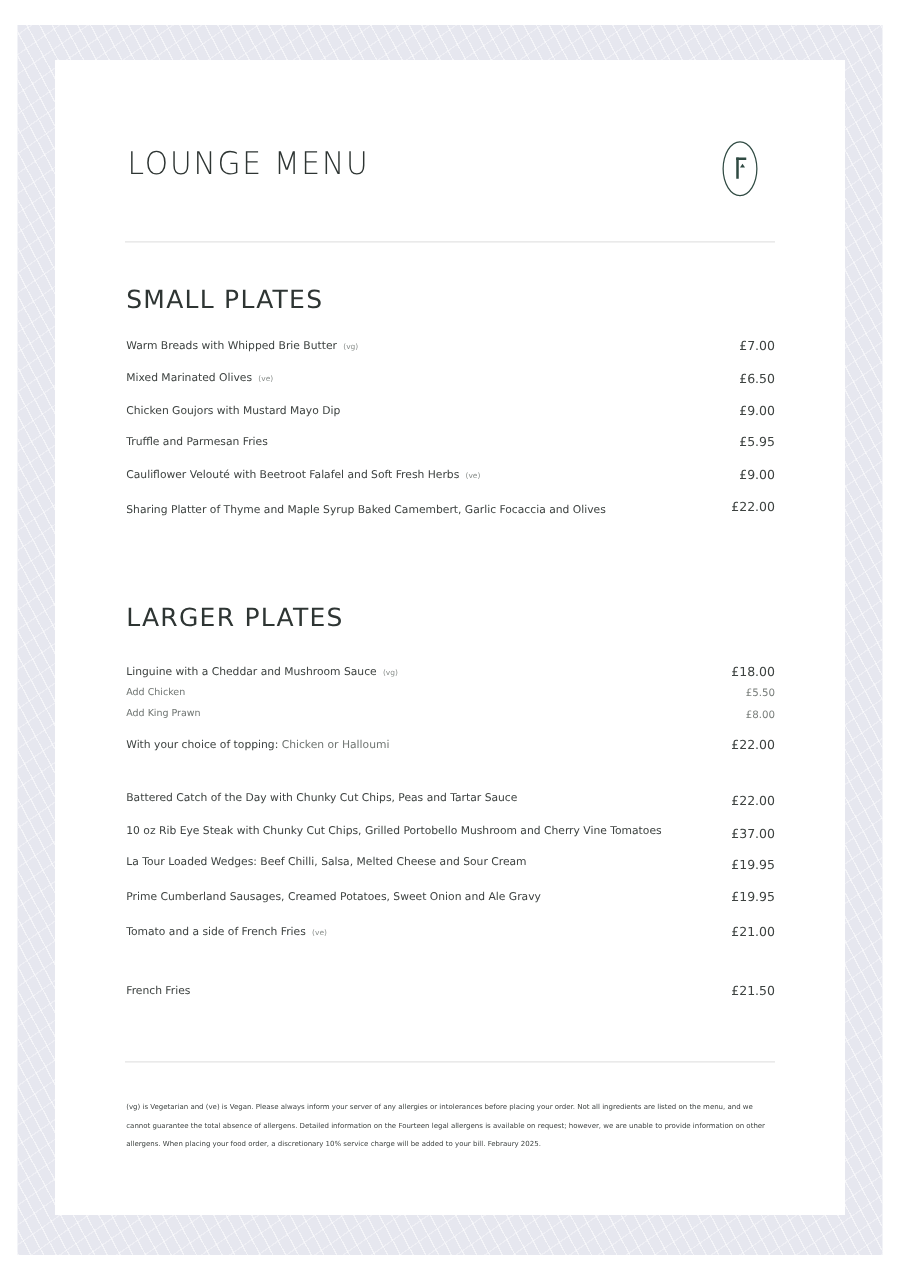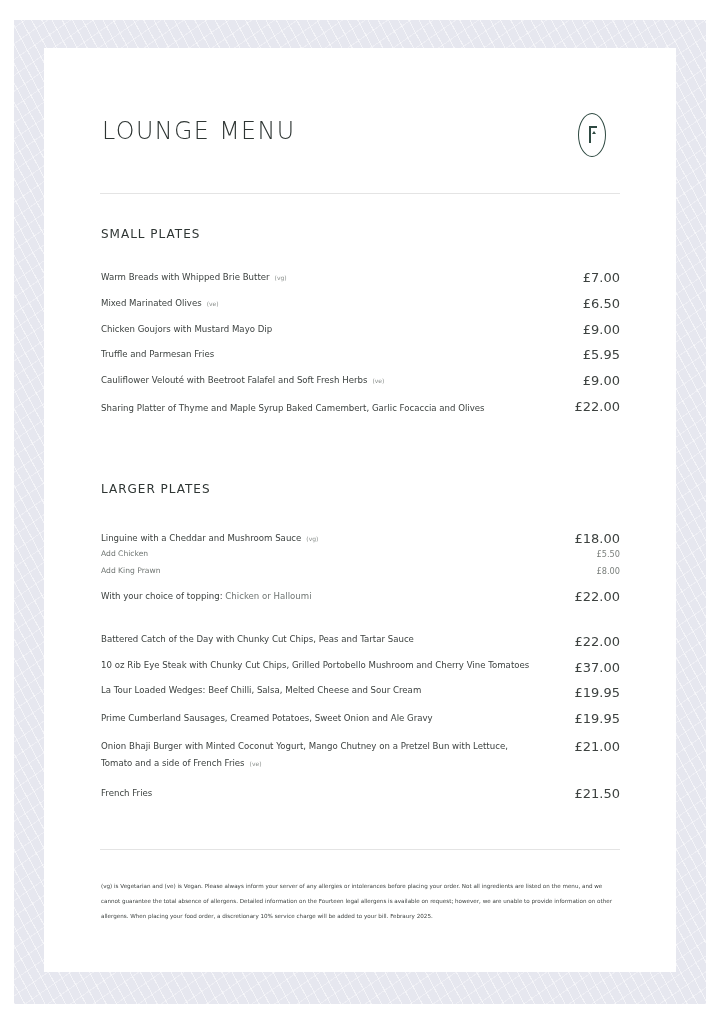--- a/index.html
+++ b/index.html
@@ -28,26 +28,26 @@
     .logo {
       position: absolute; left: 578px; top: 113px; width: 26px; height: 42px;
       border: 1.3px solid #2f4a42; border-radius: 50%;
     }
     .logo .stem { position: absolute; left: 10px; top: 12px; width: 1.5px; height: 17px; background: #2f4a42; }
     .logo .bar  { position: absolute; left: 10px; top: 12px; width: 8px; height: 1.5px; background: #2f4a42; }
     .logo .tri  { position: absolute; left: 13px; top: 17px; width: 0; height: 0;
                   border-left: 2.5px solid transparent; border-right: 2.5px solid transparent; border-bottom: 3px solid #2f4a42; }
     .rule { position: absolute; left: 100px; width: 520px; height: 1px; background: #e4e4e4; }
     .section-title {
-      position: absolute; left: 101px; font-size: 12px; letter-spacing: 1px;
+      position: absolute; left: 101px; font-size: 20px; letter-spacing: 1px;
       color: #2e3533; font-weight: normal;
     }
     .row { position: absolute; left: 101px; width: 519px; font-size: 8.6px; color: #3d4240; }
     .row .name { position: absolute; left: 0; top: 0; width: 465px; line-height: 17px; }
-    .row .price { position: absolute; right: 0; top: 0; font-size: 13px; color: #3d4240; line-height: 17px; }
+    .row .price { position: absolute; right: 0; top: 0; font-size: 10px; color: #3d4240; line-height: 17px; }
     .tag { font-size: 6px; color: #8a8f8c; margin-left: 5px; }
     .addon { position: absolute; left: 101px; width: 519px; font-size: 7.6px; color: #6f7572; }
     .addon .price { position: absolute; right: 0; top: 0; font-size: 8.2px; color: #7a7f7c; margin-left: 48px; }
     .soft { color: #6f7572; text-align: center; }
     .footer {
       position: absolute; left: 101px; top: 879px; width: 520px;
       font-size: 5.6px; line-height: 15px; color: #3d4240;
     }
   </style>
 </head>
@@ -126,21 +126,20 @@
   <div class="name"><span>La Tour Loaded Wedges: Beef Chilli, Salsa, Melted Cheese and Sour Cream</span></div>
   <div class="price" style="top:2px">£19.95</div>
 </div>
 <div class="row" style="top:710px">
   <div class="name"><span>Prime Cumberland Sausages, Creamed Potatoes, Sweet Onion and Ale Gravy</span></div>
   <div class="price">£19.95</div>
 </div>
 
 <div class="row" style="top:738px">
   <div class="name">
-    <div>Onion Bhaji Burger with Minted Coconut Yogurt, Mango Chutney on a Pretzel Bun with Lettuce,</div>
     <div><span>Tomato and a side of French Fries</span><span class="tag">(ve)</span></div>
   </div>
   <div class="price">£21.00</div>
 </div>
 
 <div class="row" style="top:785px">
   <div class="name">
     <div>French Fries</div>
   </div>
   <div class="price">£21.50</div>

